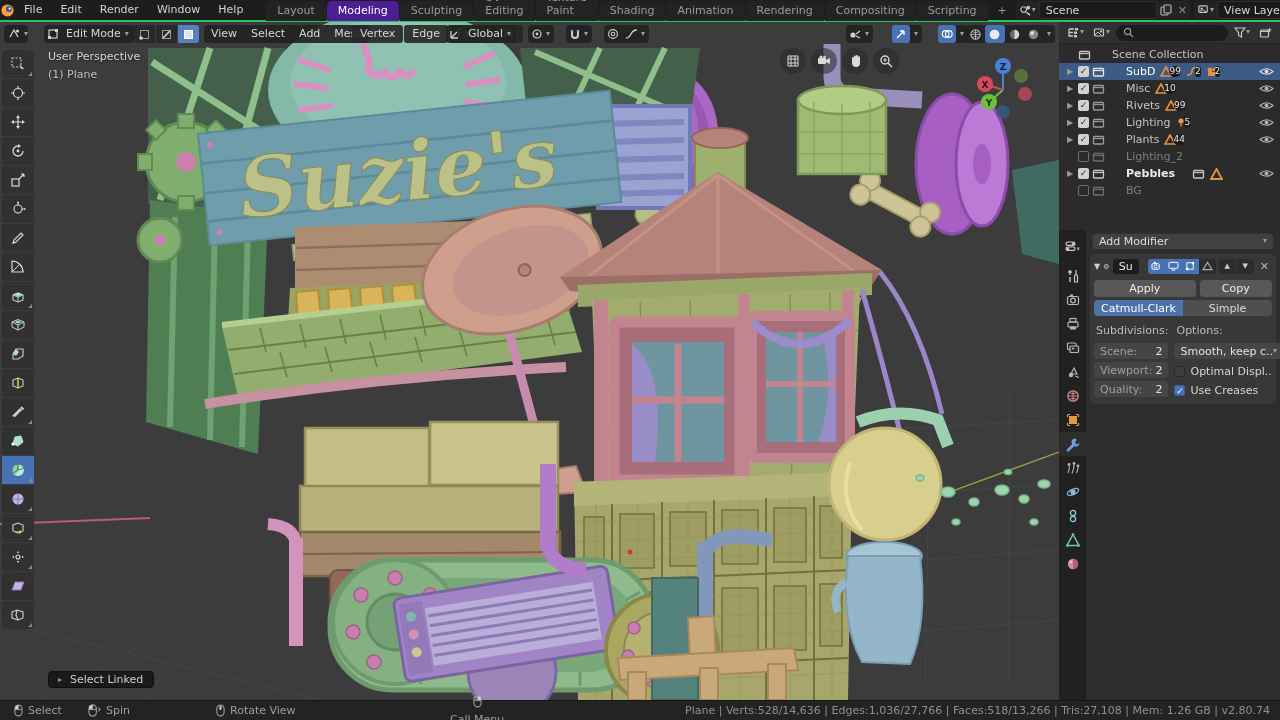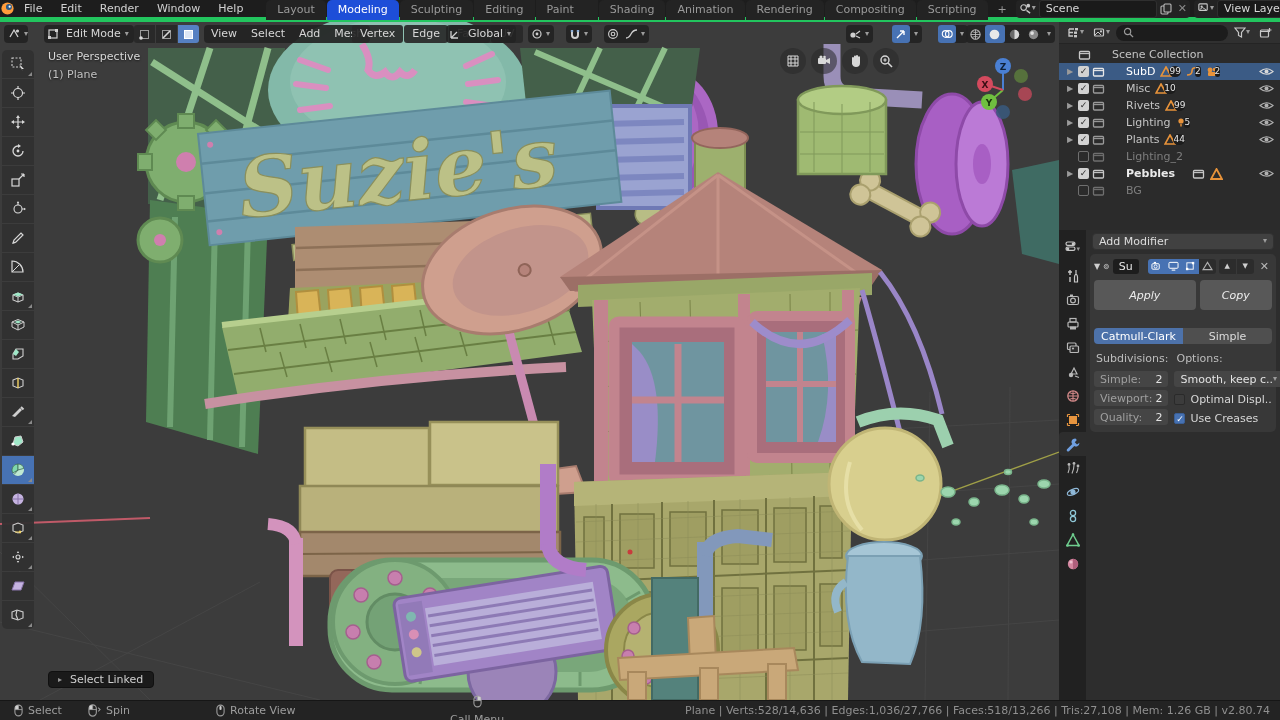--- a/index.html
+++ b/index.html
@@ -3,26 +3,26 @@
 <meta charset="utf-8">
 <style>
   * { margin:0; padding:0; box-sizing:border-box; -webkit-font-smoothing:antialiased; }
   html,body { width:1280px; height:720px; overflow:hidden; background:#1d1d1d;
     font-family:"DejaVu Sans","Liberation Sans",sans-serif; font-size:11px; color:#cccccc; }
   .abs { position:absolute; }
   svg { display:block; }
 
   
   #topbar { position:absolute; left:0; top:0; width:1280px; height:22px; background:#1d1d1d;
-    display:flex; align-items:center; border-bottom:5px solid #22c55e; z-index:40; }
+    display:flex; align-items:center; border-bottom:2px solid #22c55e; z-index:40; }
   #topbar .menu { padding:0 9px; color:#d2d2d2; line-height:22px; cursor:default; }
   #logo { width:26px; height:22px; display:flex; align-items:center; justify-content:center; }
   #tabs { display:flex; align-items:flex-end; height:22px; margin-left:14px; }
   .tab { padding:3px 11px 4px; color:#9a9a9a; border-radius:5px 5px 0 0; background:#232323; margin-right:1px; }
-  .tab.active { background:#1d4ed8; color:#ffffff; }
+  .tab.active { background:#4c1d95; color:#ffffff; }
   .tab-add { padding:3px 9px 4px; color:#9a9a9a; }
   #topbar-right { margin-left:auto; display:flex; align-items:center; gap:4px; padding-right:10px; }
   .id-block { display:flex; align-items:center; background:#232323; border-radius:4px; height:18px; }
   .id-block .icon-btn { padding:0 3px; }
   .id-field { background:#1a1a1a; border:1px solid #2f2f2f; border-radius:3px; height:18px; width:118px;
     display:flex; align-items:center; padding:0 6px; color:#d8d8d8; }
   .chev { display:inline-block; font-size:8px; color:#9c9c9c; transform:translateY(-1px); }
 
   
   #viewport { position:absolute; left:0; top:22px; width:1059px; height:678px; background:#3c3c3c; overflow:hidden; }
@@ -101,23 +101,23 @@
     align-items:center; padding:0 6px; color:#dddddd; }
   #add-modifier { margin:3px 6px; }
   #add-modifier .flex1, .flex1 { flex:1; }
   #mod-panel { margin:4px 4px; background:#383838; border-radius:5px; padding:3px 4px 7px; }
   #mod-head { display:flex; align-items:center; gap:3px; height:18px; }
   #mod-name { background:#1d1d1d; border-radius:3px; color:#e8e8e8; padding:1px 6px; }
   .tgl { width:17px; height:15px; background:#2c2c2c; display:flex; align-items:center; justify-content:center; }
   .tgl.on { background:#4772b3; }
   .tgl:first-child { border-radius:3px 0 0 3px; } .tgl:last-child { border-radius:0 3px 3px 0; }
   .row2 { display:flex; gap:4px; margin-top:5px; }
-  .btn { flex:1; background:#585858; border-radius:4px; height:30px; display:flex; align-items:center;
-    justify-content:center; color:#eeeeee;font-style:italic; }
-  .segbar { display:flex; margin-top:18px;text-align:right; }
+  .btn { flex:1; background:#585858; border-radius:4px; height:17px; display:flex; align-items:center;
+    justify-content:center; color:#eeeeee; }
+  .segbar { display:flex; margin-top:3px;text-align:right; }
   .segbar div { flex:1; height:16px; display:flex; align-items:center; justify-content:center;
     background:#4f4f4f; color:#dcdcdc; }
   .segbar .on { background:#4d72aa; color:#ffffff; }
   .segbar div:first-child { border-radius:4px 0 0 4px; } .segbar div:last-child { border-radius:0 4px 4px 0; }
   .cols { display:flex; gap:6px; margin-top:6px; }
   .col { flex:1; }
   .collabel { color:#bdbdbd; padding:2px 0 3px 2px; }
   .field { background:#454545; border-radius:3px; height:16px; display:flex; align-items:center;
     padding:0 6px; color:#e2e2e2; margin-top:3px; }
   .field .v { margin-left:auto; }
@@ -1310,21 +1310,21 @@
 
         <div class="segbar">
           <div class="on">Catmull-Clark</div>
           <div>Simple</div>
         </div>
 
         <div class="cols">
           <div class="col">
             <div class="collabel">Subdivisions:</div>
             <div class="field">
-              <span class="muted">Simple:</span>
+              <span class="muted">Scene:</span>
               <span class="v">2</span>
             </div>
             <div class="field">
               <span class="muted">Viewport:</span>
               <span class="v">2</span>
             </div>
             <div class="field">
               <span class="muted">Quality:</span>
               <span class="v">2</span>
             </div>

